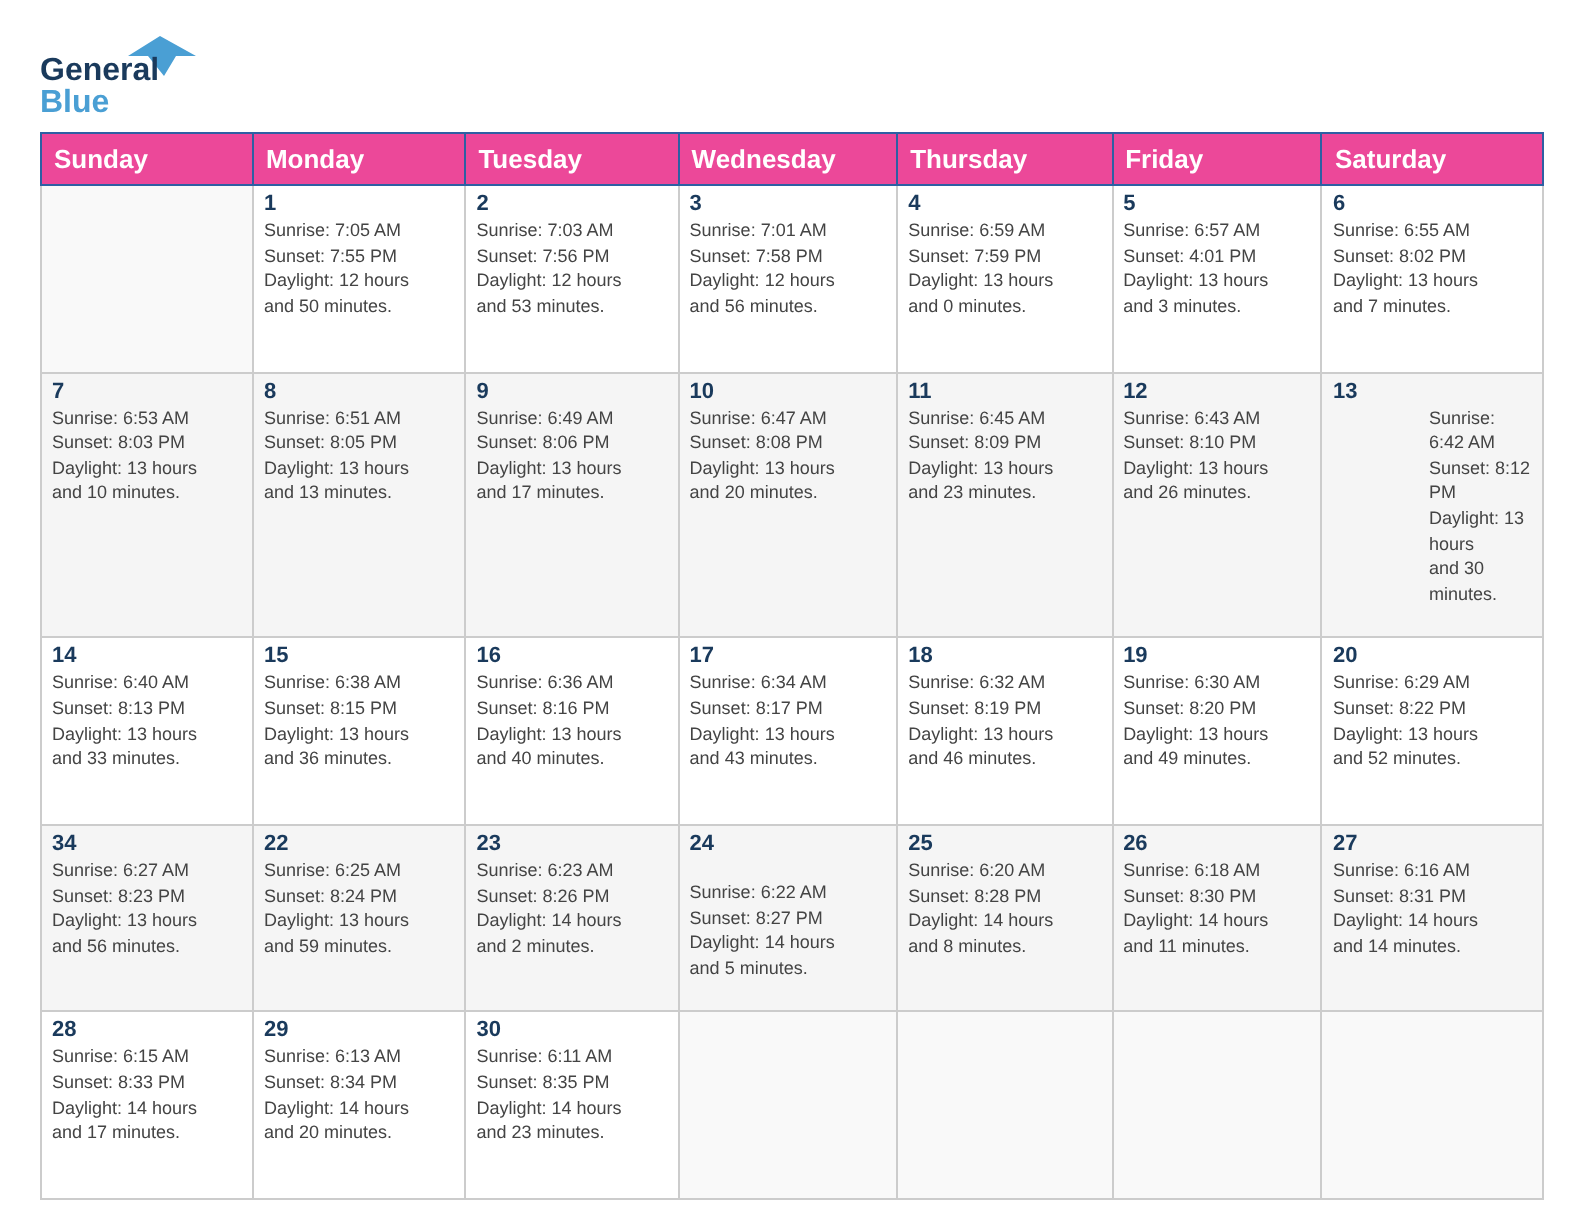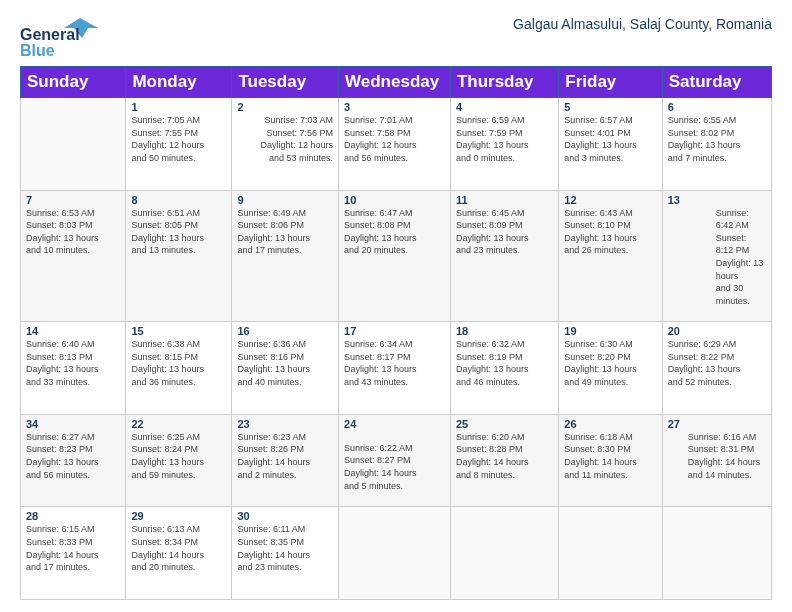--- a/index.html
+++ b/index.html
@@ -41,23 +41,23 @@
       flex: 1;
       display: flex;
       flex-direction: column;
     }
     table {
       width: 100%;
       border-collapse: collapse;
       flex: 1;
     }
     thead th {
-      background-color: #6d28d9;
+      background-color: #ec4899;
       color: #fff;
-      font-size: 17px;
+      font-size: 13px;
       font-weight: bold;
       padding: 5px 6px;
       text-align: left;
       border: 1px solid #2e5fa3;
     }
     tbody td {
       border: 1px solid #ccc;
       vertical-align: top;
       padding: 3px 5px;
       width: 113px;
@@ -98,21 +98,20 @@
 <div class="page">
   <div class="header">
     <div class="logo-wrap">
         <svg viewBox="0 0 80 42" width="80" height="42">
           <polygon points="60,2 78,12 68,12 62,22 54,12 44,12" fill="#4a9fd4"></polygon>
           <text x="0" y="24" font-size="16" font-weight="bold" fill="#1a3a5c" font-family="Arial,sans-serif">General</text>
           <text x="0" y="40" font-size="16" font-weight="bold" fill="#4a9fd4" font-family="Arial,sans-serif">Blue</text>
         </svg>
       </div>
     <div class="title-block">
-      <div class="location-title">Galgau Almasului, Salaj County, Romania</div>
     </div>
   </div>
   <div class="calendar">
     <table>
       <thead>
         <tr>
           <th>Sunday</th>
           <th>Monday</th>
           <th>Tuesday</th>
           <th>Wednesday</th>
@@ -126,21 +125,21 @@
             <td class="empty-cell"></td>
             <td>
               <span class="day-num">1</span>
               <div class="cell-text" style="white-space: pre-line;">Sunrise: 7:05 AM
 Sunset: 7:55 PM
 Daylight: 12 hours
 and 50 minutes.</div>
             </td>
             <td>
               <span class="day-num">2</span>
-              <div class="cell-text" style="white-space: pre-line; text-align: right;">Sunrise: 7:03 AM
+              <div class="cell-text" style="white-space: pre-line;">Sunrise: 7:03 AM
 Sunset: 7:56 PM
 Daylight: 12 hours
 and 53 minutes.</div>
             </td>
             <td>
               <span class="day-num">3</span>
               <div class="cell-text" style="white-space: pre-line;">Sunrise: 7:01 AM
 Sunset: 7:58 PM
 Daylight: 12 hours
 and 56 minutes.</div>
@@ -307,21 +306,21 @@
             </td>
             <td>
               <span class="day-num">26</span>
               <div class="cell-text" style="white-space: pre-line;">Sunrise: 6:18 AM
 Sunset: 8:30 PM
 Daylight: 14 hours
 and 11 minutes.</div>
             </td>
             <td>
               <span class="day-num">27</span>
-              <div class="cell-text" style="white-space: pre-line; margin-left: 20px;">Sunrise: 6:16 AM
+              <div class="cell-text" style="white-space: pre-line;">Sunrise: 6:16 AM
 Sunset: 8:31 PM
 Daylight: 14 hours
 and 14 minutes.</div>
             </td>
           </tr>
           <tr>
             <td>
               <span class="day-num">28</span>
               <div class="cell-text" style="white-space: pre-line;">Sunrise: 6:15 AM
 Sunset: 8:33 PM

